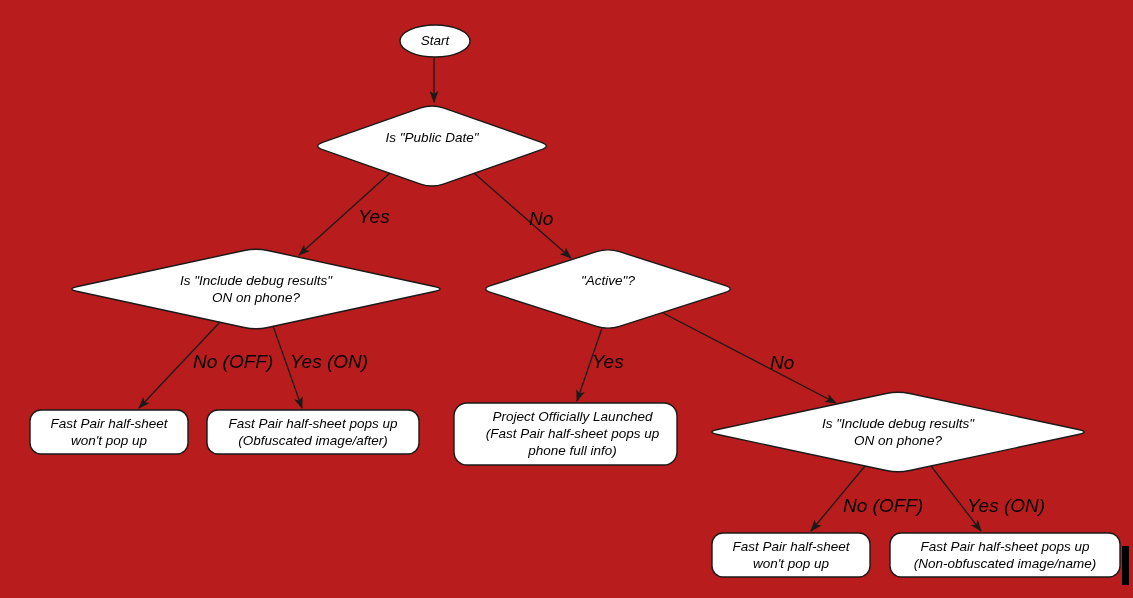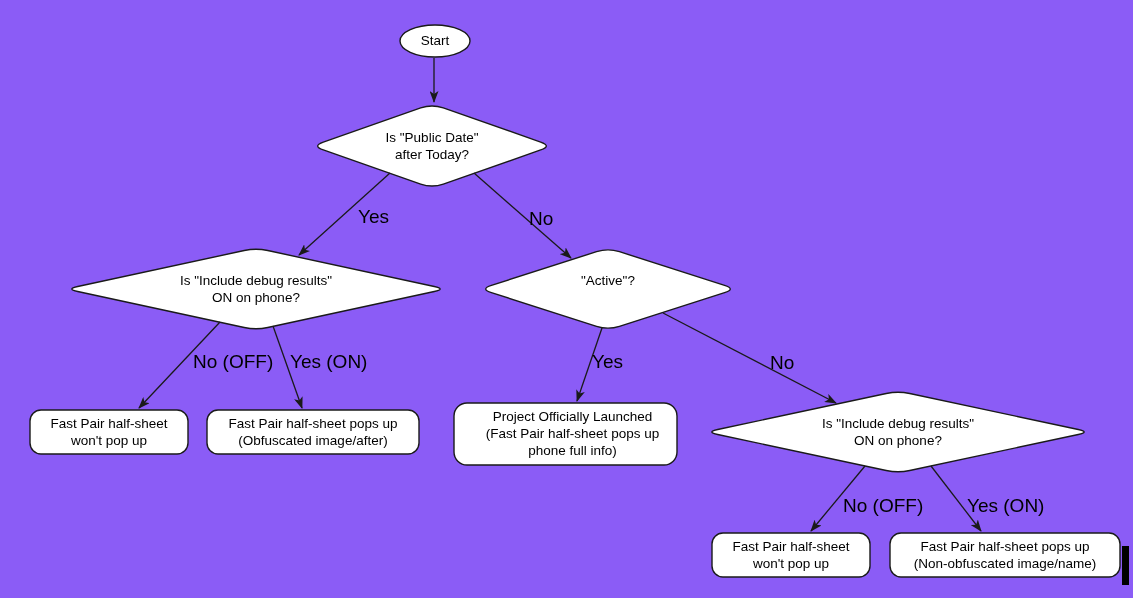--- a/index.html
+++ b/index.html
@@ -1,22 +1,23 @@
 <!DOCTYPE html>
 <html><head>
 <meta charset="utf-8">
 <style>
   html, body { margin: 0; padding: 0; background: #ffffff; }
   .canvas {
     position: relative;
     width: 1133px;
     height: 598px;
-    background: #8b5cf6;
+    background: #b91c1c;
     font-family: "Liberation Sans", sans-serif;
     overflow: hidden;
+    font-style: italic;
   }
   .canvas svg { position: absolute; left: 0; top: 0; }
   .shape { fill: #ffffff; stroke: #1a1a1a; stroke-width: 1.4; }
   .edge  { stroke: #1a1a1a; stroke-width: 1.3; fill: none; }
   .lbl {
     position: absolute;
     font-size: 13.5px;
     line-height: 17px;
     color: #000000;
     text-align: center;
@@ -73,21 +74,20 @@
     <line class="edge" x1="865" y1="466" x2="811" y2="531" marker-end="url(#arrow)"></line>
     <line class="edge" x1="931" y1="466" x2="981" y2="531" marker-end="url(#arrow)"></line>
   </svg>
 
   <div class="lbl" style="left:400px; top:32px; width:70px;">
     <div>Start</div>
   </div>
 
   <div class="lbl" style="left:322px; top:129px; width:220px;">
     <div>Is "Public Date"</div>
-    <div>after Today?</div>
   </div>
 
   <div class="lbl" style="left:131px; top:272px; width:250px;">
     <div>Is "Include debug results"</div>
     <div>ON on phone?</div>
   </div>
 
   <div class="lbl" style="left:508px; top:272px; width:200px;">
     <div>"Active"?</div>
   </div>

